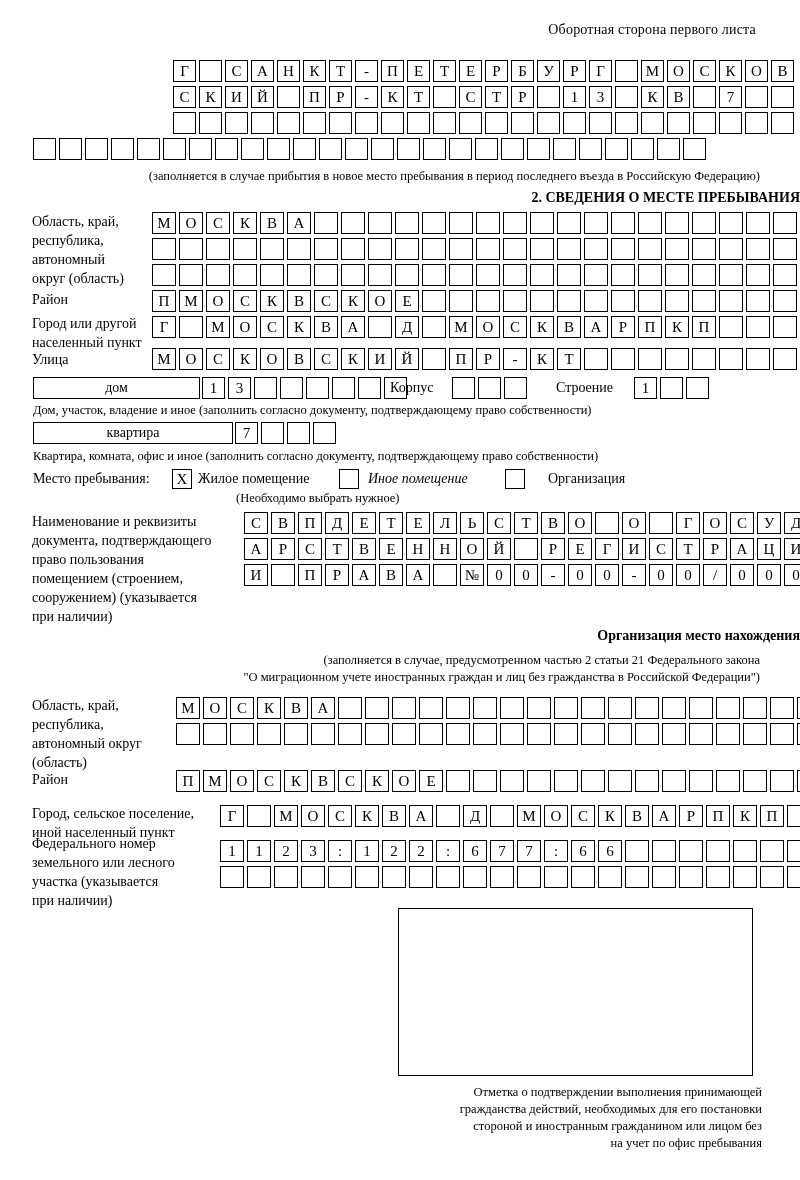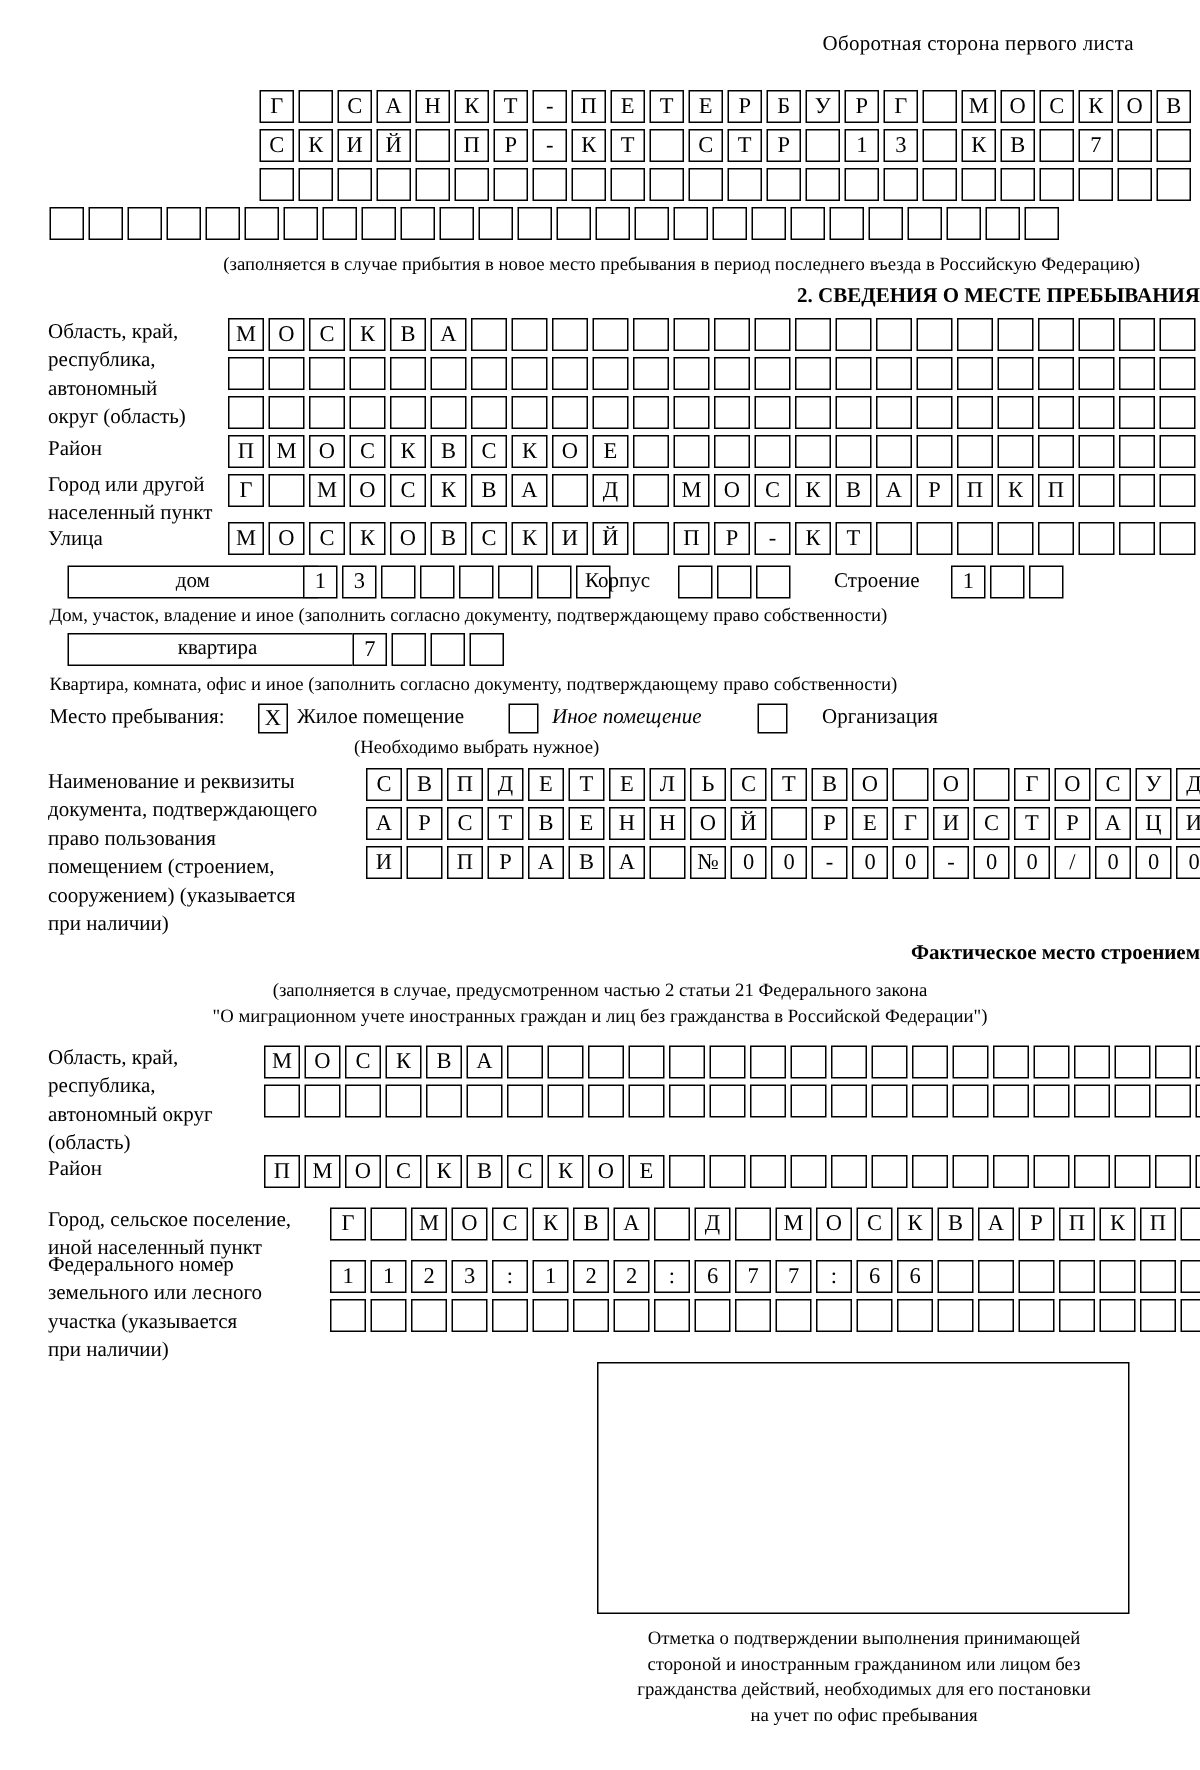--- a/index.html
+++ b/index.html
@@ -54,21 +54,20 @@
   }
   .cell:last-child { margin-right: 0; }
 
   .wide-field {
     border: 1px solid #000;
     box-sizing: border-box;
     height: 22px;
     text-align: center;
     font-size: 14px;
     line-height: 20px;
-    margin-left: 12px;
   }
   .inline-label {
     font-size: 14px;
     line-height: 22px;
   }
   .chk {
     width: 20px;
     height: 20px;
     border: 1px solid #000;
     box-sizing: border-box;
@@ -81,21 +80,21 @@
     font-size: 12.5px;
     line-height: 16px;
   }
   .bigbox {
     border: 1px solid #000;
     box-sizing: border-box;
   }
   .caption {
     font-size: 12.5px;
     line-height: 17px;
-    text-align: center;
+    text-align: right;
   }
   .title-sec {
     font-size: 14px;
     font-weight: bold;
     text-align: right;
   }
 </style>
 </head>
 <body>
 
@@ -497,21 +496,21 @@
       <div class="cell" style="width: 24px;">0</div>
       <div class="cell" style="width: 24px;">-</div>
       <div class="cell" style="width: 24px;">0</div>
       <div class="cell" style="width: 24px;">0</div>
       <div class="cell" style="width: 24px;">/</div>
       <div class="cell" style="width: 24px;">0</div>
       <div class="cell" style="width: 24px;">0</div>
       <div class="cell" style="width: 24px;">0</div>
     </div>
 
-  <div class="abs title-sec" style="left:0; top:628px; width:800px;">Фактическое место строением</div>
+  <div class="abs title-sec" style="left:0; top:628px; width:800px;">Организация место нахождения</div>
   <div class="abs caption" style="left:40px; top:652px; width:720px;">(заполняется в случае, предусмотренном частью 2 статьи 21 Федерального закона</div>
   <div class="abs caption" style="left:40px; top:669px; width:720px;">"О миграционном учете иностранных граждан и лиц без гражданства в Российской Федерации")</div>
 
   <div class="abs lbl" style="left:32px; top:696px; width:150px;">Область, край,
 республика,
 автономный округ
 (область)</div>
   <div class="abs cells" id="al-region-0" style="left:176px; top:697px;">
       <div class="cell" style="width: 24px;">М</div>
       <div class="cell" style="width: 24px;">О</div>
@@ -669,18 +668,18 @@
       <div class="cell" style="width: 24px;"></div>
       <div class="cell" style="width: 24px;"></div>
       <div class="cell" style="width: 24px;"></div>
       <div class="cell" style="width: 24px;"></div>
       <div class="cell" style="width: 24px;"></div>
     </div>
 
   <div class="abs bigbox" style="left:398px; top:908px; width:355px; height:168px;"></div>
   <div class="abs caption" id="stamp-caption" style="left:390px; top:1084px; width:372px;">
       <div>Отметка о подтверждении выполнения принимающей</div>
+      <div>гражданства действий, необходимых для его постановки</div>
       <div>стороной и иностранным гражданином или лицом без</div>
-      <div>гражданства действий, необходимых для его постановки</div>
       <div>на учет по офис пребывания</div>
     </div>
 
 </div>
 
 </body></html>

